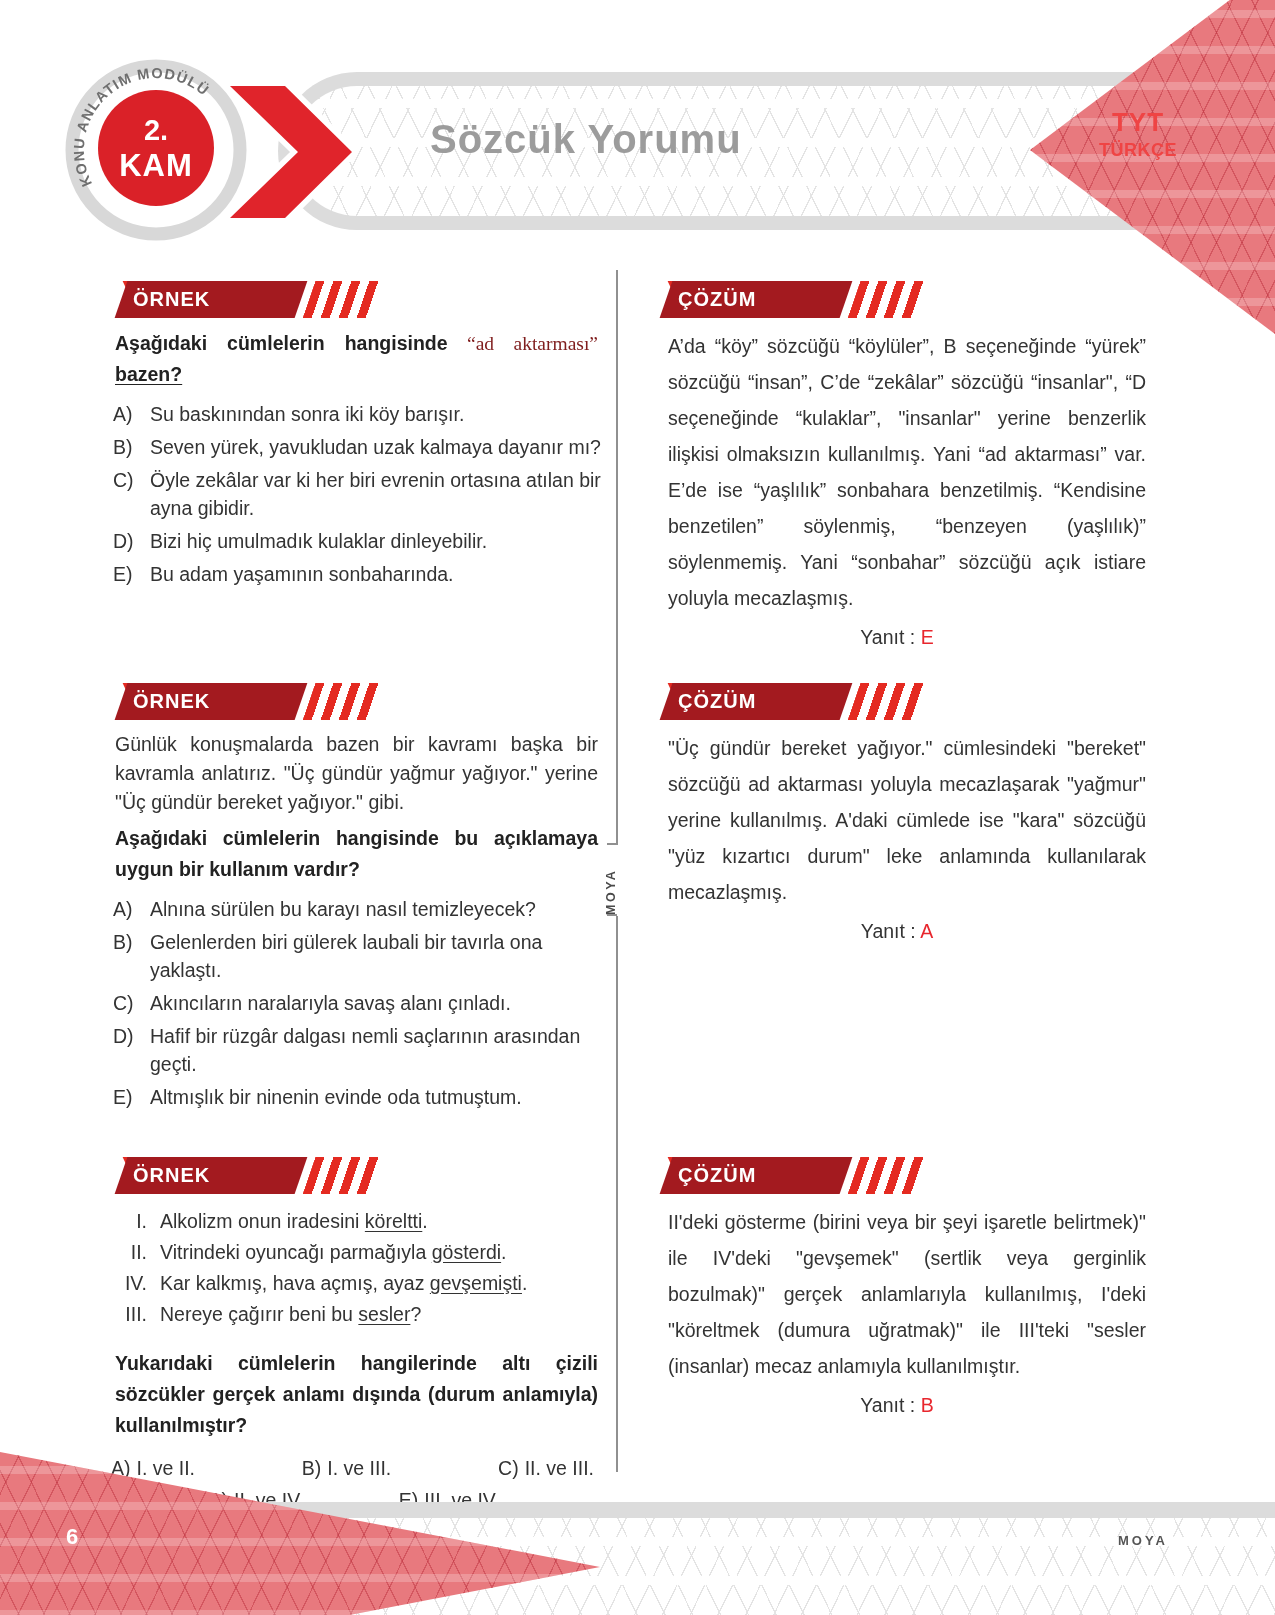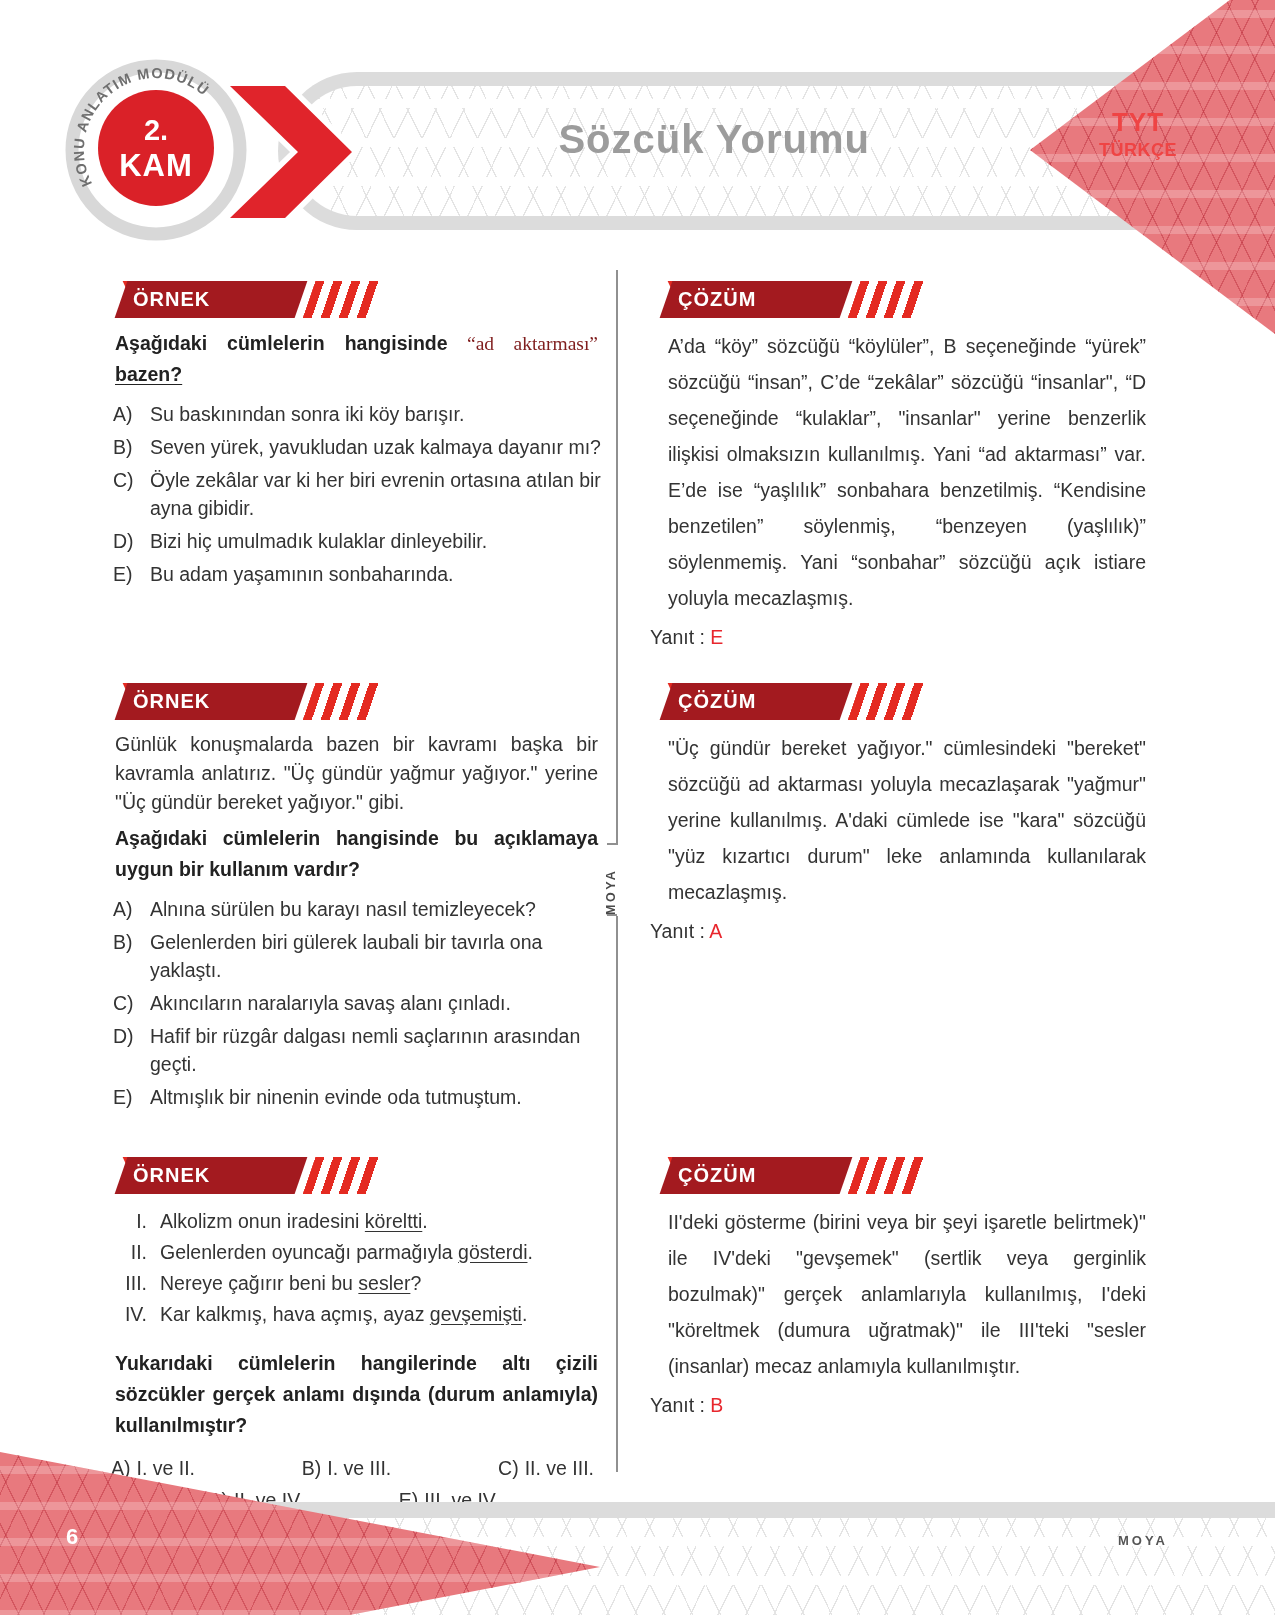--- a/index.html
+++ b/index.html
@@ -20,21 +20,21 @@
     background-color:#e8797e;
     background-image:
       repeating-linear-gradient(0deg, transparent 0 28px, rgba(255,255,255,0.22) 28px 36px),
       repeating-linear-gradient(64deg, rgba(186,44,58,0.45) 0 1.3px, transparent 1.3px 23px),
       repeating-linear-gradient(-64deg, rgba(186,44,58,0.45) 0 1.3px, transparent 1.3px 23px);
   }
   
   #pill{position:absolute;left:278px;top:72px;right:0;height:158px;
     background:#dcdcdc;border-radius:79px 0 0 79px;z-index:1;}
   #pill-inner{position:absolute;left:14px;top:14px;right:0;bottom:14px;border-radius:66px 0 0 66px;}
-  #page-title{position:absolute;left:430px;top:117px;width:440px;text-align:right;
+  #page-title{position:absolute;left:430px;top:117px;width:440px;text-align:left;
     font-size:40px;font-weight:bold;color:#9c9c9c;letter-spacing:1px;z-index:2;}
   #tyt-tri{position:absolute;right:0;top:-34px;width:245px;height:368px;
     clip-path:polygon(100% 0,100% 100%,0 50%);z-index:4;}
   #tyt-text{position:absolute;left:1072px;top:106px;width:132px;text-align:center;
     color:#ef4444;font-weight:bold;z-index:5;line-height:1.25;}
   #tyt-line1{font-size:26px;letter-spacing:1px;}
   #tyt-line2{font-size:18px;letter-spacing:0.5px;}
   #badge-svg{position:absolute;left:48px;top:36px;z-index:6;}
   
   .banner{position:relative;height:37px;width:280px;margin-bottom:10px;}
@@ -57,21 +57,21 @@
   .stem{font-weight:bold;font-size:19.5px;color:#222;line-height:31px;
     margin:6px 4px 6px 10px;text-align:justify;}
   .stem .plain{font-weight:normal;color:#7f1d1d;font-family:Liberation Serif, serif;}
   .uw{text-decoration:underline;text-underline-offset:3px;}
   .opts{margin:10px 0 0 8px;}
   .opt{display:flex;font-size:19.5px;line-height:28px;margin-bottom:5px;color:#333;}
   .opt .lt{flex:none;width:37px;}
   .opt .tx{flex:1;}
   .para{font-size:19.5px;line-height:29px;color:#333;text-align:justify;margin:8px 4px 0 10px;}
   .cbody{font-size:19.5px;line-height:36px;color:#333;text-align:justify;margin:8px 4px 0 18px;}
-  .answer{text-align:left;font-size:19.5px;color:#333;margin-top:10px;padding-right:6px;}
+  .answer{text-align:center;font-size:19.5px;color:#333;margin-top:10px;padding-right:6px;}
   .answer .al{color:#e8262d;}
   .ritems{margin:12px 0 0 0;}
   .ritem{display:flex;font-size:19.5px;line-height:31px;color:#333;}
   .ritem .rn{flex:none;width:42px;text-align:right;margin-right:13px;}
   .q3opts1{display:flex;justify-content:space-between;font-size:19.5px;color:#333;
     margin:16px 8px 0 6px;align-items:flex-end;}
   .q3opts2{display:flex;justify-content:center;gap:95px;font-size:19.5px;color:#333;margin-top:9px;}
   .optinline .lt{margin-right:6px;}
   
   .vline{position:absolute;left:616px;width:2px;background:#909090;z-index:1;}
@@ -219,29 +219,29 @@
       <div class="bn-stripes"></div>
       <span class="bn-label">ÖRNEK</span>
     </div>
     <div class="ritems">
       <div class="ritem">
           <span class="rn">I.</span>
           <span><span>Alkolizm onun iradesini </span><span class="uw">köreltti</span><span>.</span></span>
         </div>
       <div class="ritem">
           <span class="rn">II.</span>
-          <span><span>Gelenlerden oyuncağı parmağıyla </span><span class="uw">gösterdi</span><span>.</span></span>
+          <span><span>Vitrindeki oyuncağı parmağıyla </span><span class="uw">gösterdi</span><span>.</span></span>
+        </div>
+      <div class="ritem">
+          <span class="rn">IV.</span>
+          <span><span>Kar kalkmış, hava açmış, ayaz </span><span class="uw">gevşemişti</span><span>.</span></span>
         </div>
       <div class="ritem">
           <span class="rn">III.</span>
           <span><span>Nereye çağırır beni bu </span><span class="uw">sesler</span><span>?</span></span>
-        </div>
-      <div class="ritem">
-          <span class="rn">IV.</span>
-          <span><span>Kar kalkmış, hava açmış, ayaz </span><span class="uw">gevşemişti</span><span>.</span></span>
         </div>
     </div>
     <p class="stem" style="margin-top:18px;">Yukarıdaki cümlelerin hangilerinde altı çizili sözcükler gerçek anlamı dışında (durum anlamıyla) kullanılmıştır?</p>
     <div class="q3opts1">
       <span class="optinline"><span class="lt">A)</span><span>I. ve II.</span></span>
       <span class="optinline"><span class="lt">B)</span><span>I. ve III.</span></span>
       <span class="optinline"><span class="lt">C)</span><span>II. ve III.</span></span>
     </div>
     <div class="q3opts2">
       <span class="optinline"><span class="lt">D)</span><span>II. ve IV.</span></span>

